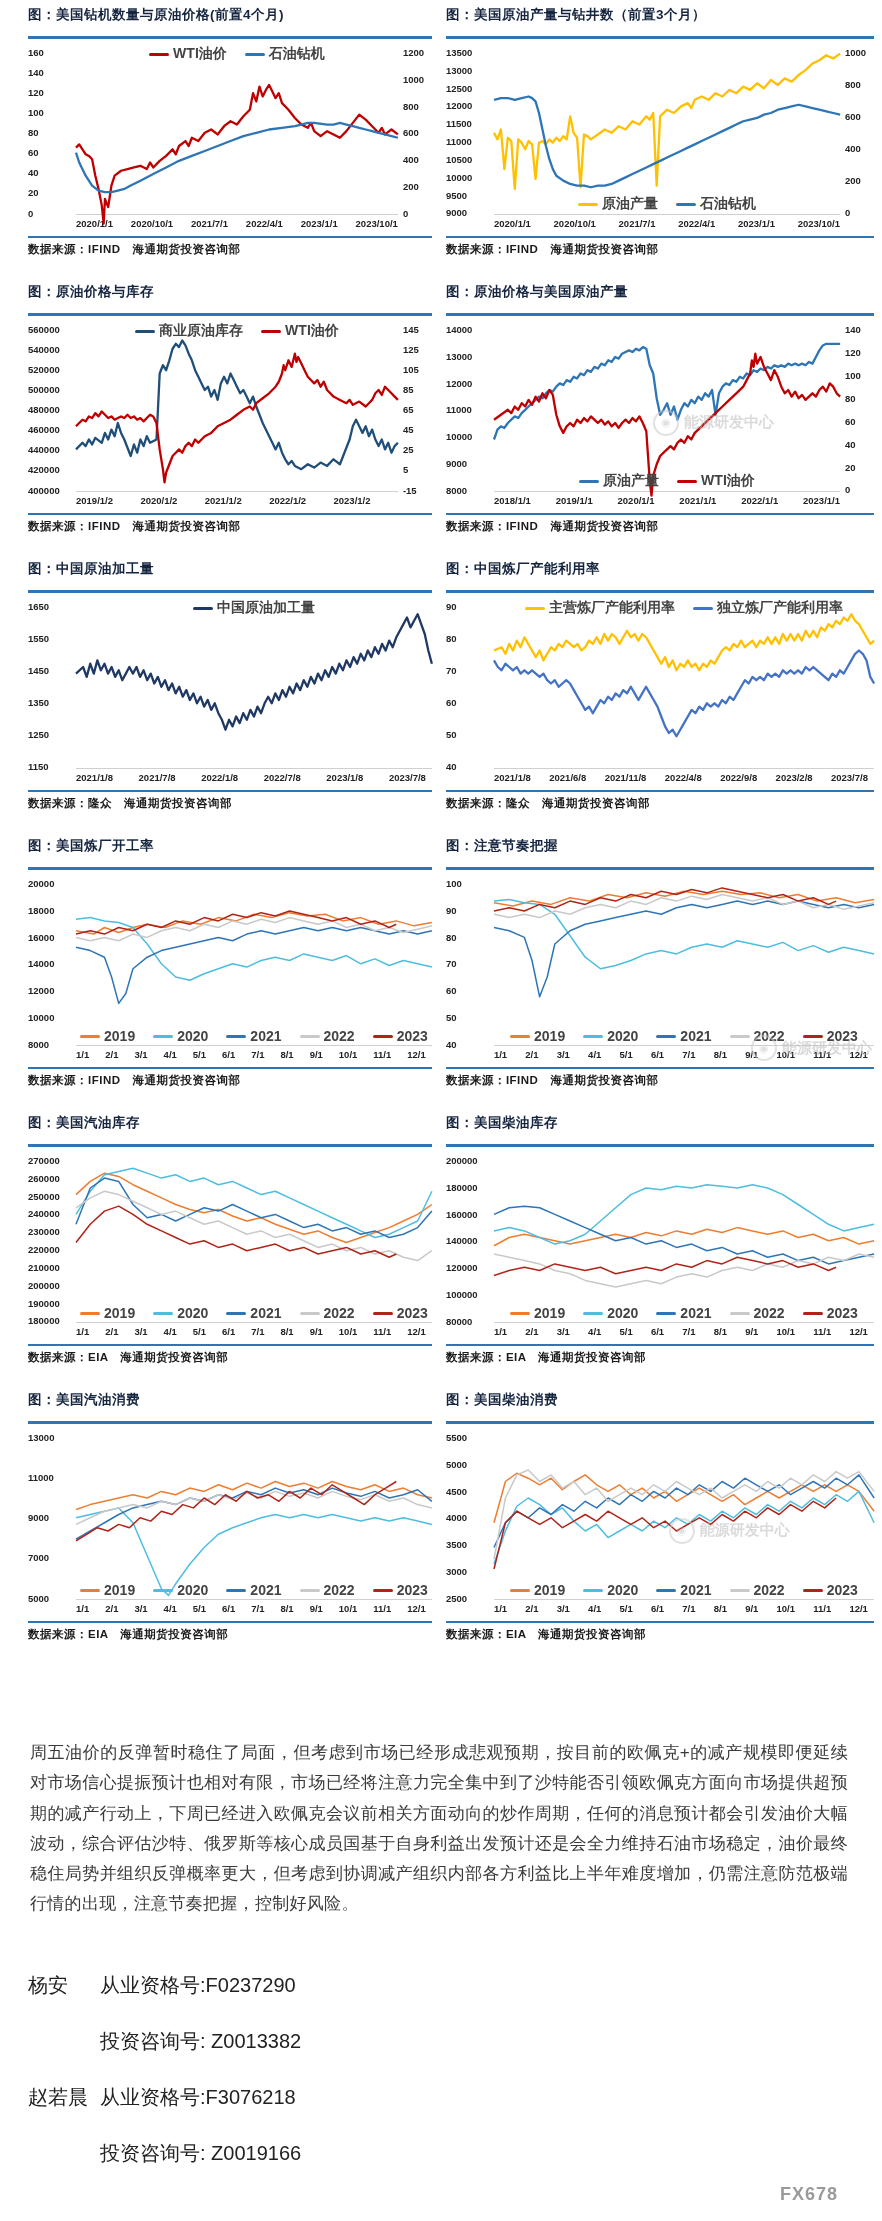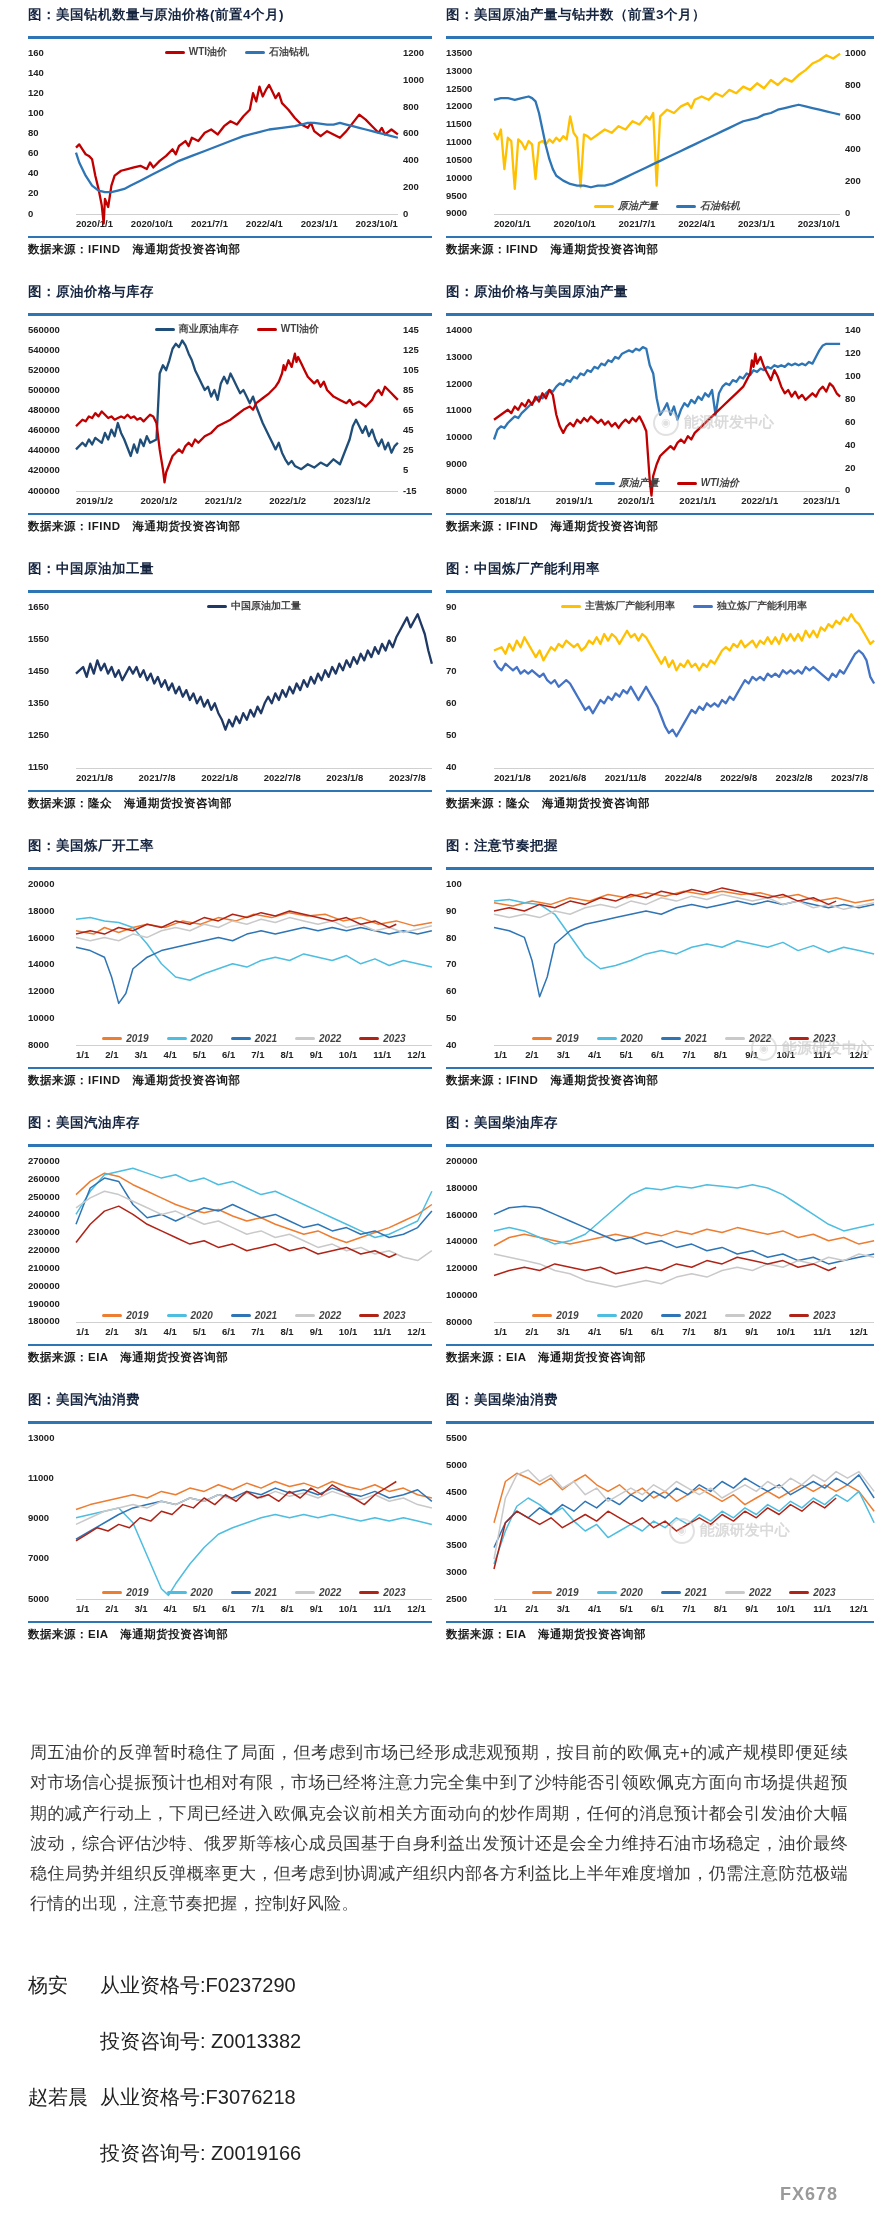--- a/index.html
+++ b/index.html
@@ -12,23 +12,23 @@
                border-bottom:3px solid #2e75b6;padding-bottom:12px;letter-spacing:.5px;}
   .chart-body{display:flex;height:170px;align-items:stretch;}
   .yaxis{display:flex;flex-direction:column;justify-content:space-between;
          font-size:9.5px;font-weight:bold;color:#222;line-height:1;}
   .yaxis.left{width:48px;text-align:left;padding-right:6px;box-sizing:border-box;}
   .yaxis.right{width:34px;text-align:left;padding-left:5px;box-sizing:border-box;}
   .yaxis span{transform:translateY(3px);}
   .plot{flex:1;position:relative;border-bottom:1px solid #d0d0d0;min-width:0;}
   .plot svg{position:absolute;left:0;top:2px;width:100%;height:calc(100% - 4px);overflow:visible;}
   .legend{position:absolute;left:0;right:0;display:flex;justify-content:center;
-          gap:18px;font-size:10px;font-weight:bold;color:#444;pointer-events:none;}
+          gap:18px;font-size:14px;font-weight:bold;color:#444;pointer-events:none;}
   .legend.top{top:0;}
-  .legend.bottom{bottom:1px;font-style:italic;}
+  .legend.bottom{bottom:1px;}
   .legend .item{display:flex;align-items:center;gap:4px;white-space:nowrap;}
   .legend .swatch{display:inline-block;width:20px;height:3px;border-radius:2px;}
   .xaxis{display:flex;justify-content:space-between;font-size:9.5px;font-weight:bold;
          color:#222;margin-top:3px;}
   .block-rule{height:2px;background:#2e75b6;margin:7px 0 4px 0;}
   .source{font-size:11.5px;font-weight:bold;color:#1a1a1a;letter-spacing:.5px;}
   .watermark{position:absolute;display:flex;align-items:center;gap:5px;opacity:.55;
              color:#bdbdbd;font-size:15px;font-weight:bold;white-space:nowrap;pointer-events:none;}
   .watermark .wm-circle{width:22px;height:22px;border:2px solid #c9c9c9;border-radius:50%;
              display:flex;align-items:center;justify-content:center;font-size:11px;color:#c9c9c9;}

